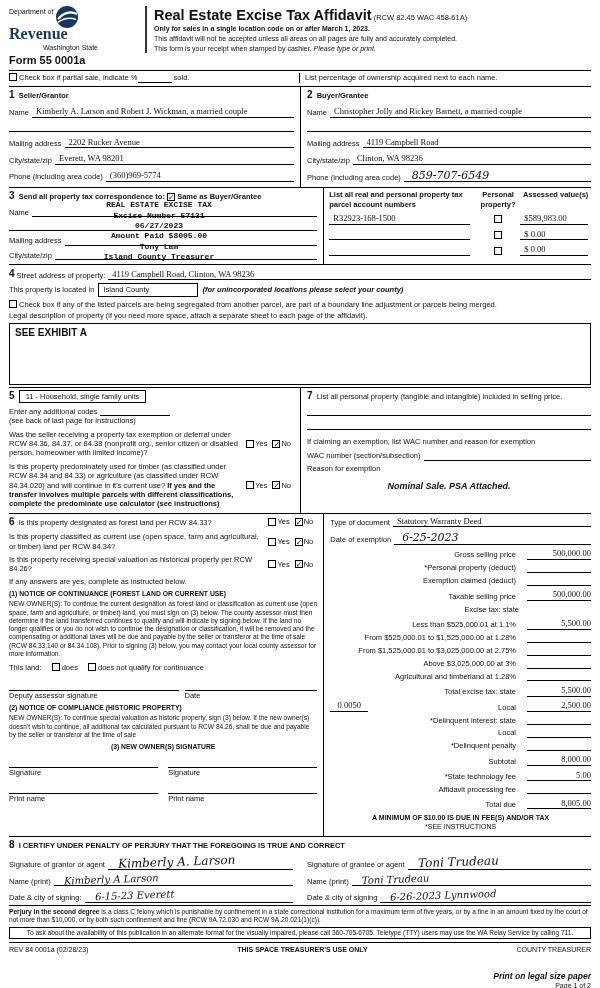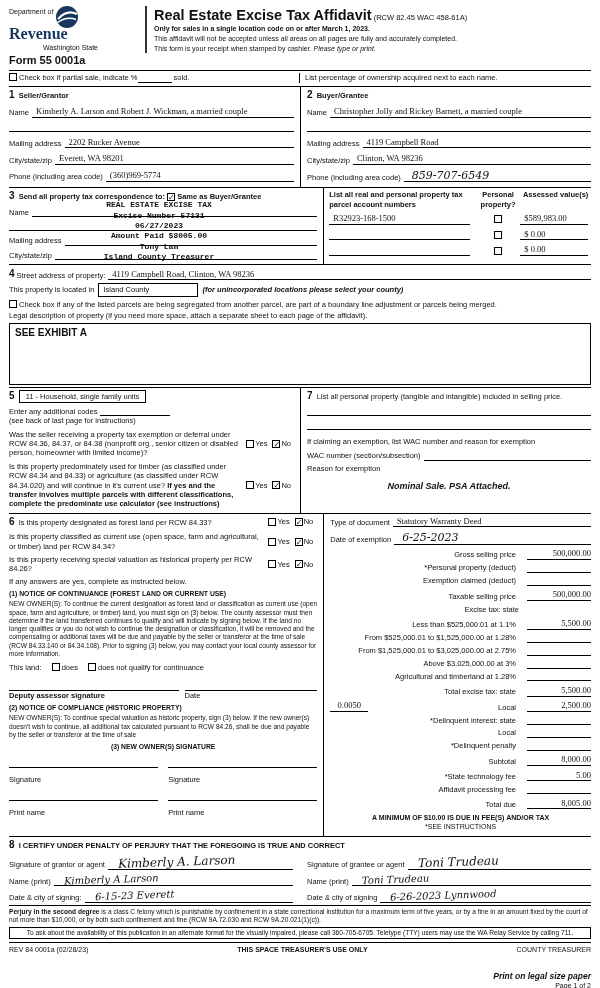--- a/index.html
+++ b/index.html
@@ -72,21 +72,21 @@
   
   .s6tax{display:flex;border-top:1px solid #000;}
   .s6{width:54%;padding:2px 6px 4px 0;}
   .taxcol{width:46%;border-left:1px solid #000;padding:2px 0 4px 6px;}
   .small{font-size:6.6px;line-height:1.25;margin-top:2px;}
   .ntitle{font-size:6.8px;font-weight:bold;margin-top:4px;}
   .landrow{display:flex;gap:10px;margin-top:5px;align-items:center;flex-wrap:wrap;}
   .sigcols{display:flex;gap:10px;margin-top:7px;}
   .sigcol{flex:1;}
   .sigcol .fill{width:100%;}
-  .siglabel{margin-top:7px;}
+  .siglabel{margin-top:0;}
   .trow{display:flex;align-items:flex-end;justify-content:flex-end;margin-top:3.6px;gap:8px;}
   .tlabel{text-align:right;padding-right:3px;white-space:nowrap;}
   .tval{width:64px;border-bottom:1px solid #000;text-align:right;min-height:9px;}
   .tval .typed{padding:0;}
   .rate{width:38px;text-align:center;margin-right:auto;}
   .exhead{text-align:right;padding-right:72px;margin-top:4px;}
   .minnote{font-weight:bold;font-size:7px;text-align:center;margin-top:5px;}
   .seeinst{font-size:7px;text-align:center;}
   
   .s8grid{display:flex;gap:14px;}
@@ -354,21 +354,21 @@
           <span>does</span></span>
         <span><span class="cb"></span>
           <span>does not qualify for continuance</span></span>
       </div>
       <div class="frow" style="margin-top:9px;">
         <span class="fill" style="width:55%;"></span>
         <span style="width:6px;"></span>
         <span class="fill grow"></span>
       </div>
       <div style="display:flex;">
-        <span style="width:55%;font-weight:bold;">Deputy assessor signature</span>
+        <span style="width:55%;">Deputy assessor signature</span>
         <span style="padding-left:6px;">Date</span>
       </div>
       <div class="ntitle">(2) NOTICE OF COMPLIANCE (HISTORIC PROPERTY)</div>
       <div class="small">NEW OWNER(S): To continue special valuation as historic property, sign (3) below. If the new owner(s) doesn't wish to continue, all additional tax calculated pursuant to RCW 84.26, shall be due and payable by the seller or transferor at the time of sale</div>
       <div class="ntitle center">(3) NEW OWNER(S) SIGNATURE</div>
       <div class="sigcols">
         <div class="sigcol"><span class="fill"></span>
           <div class="siglabel">Signature</div></div>
         <div class="sigcol"><span class="fill"></span>
           <div class="siglabel">Signature</div></div>

